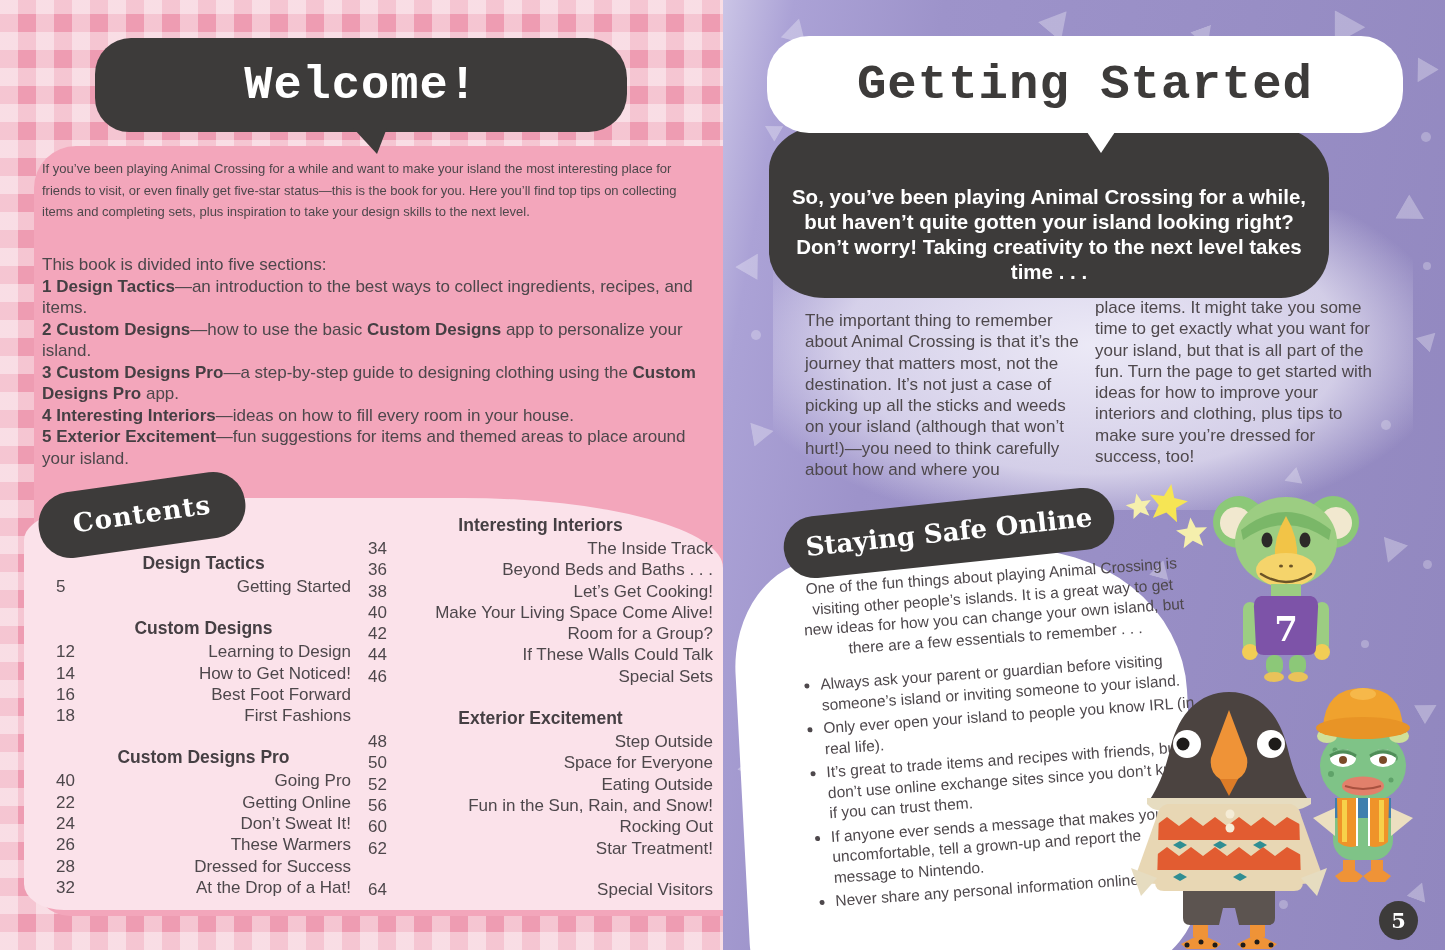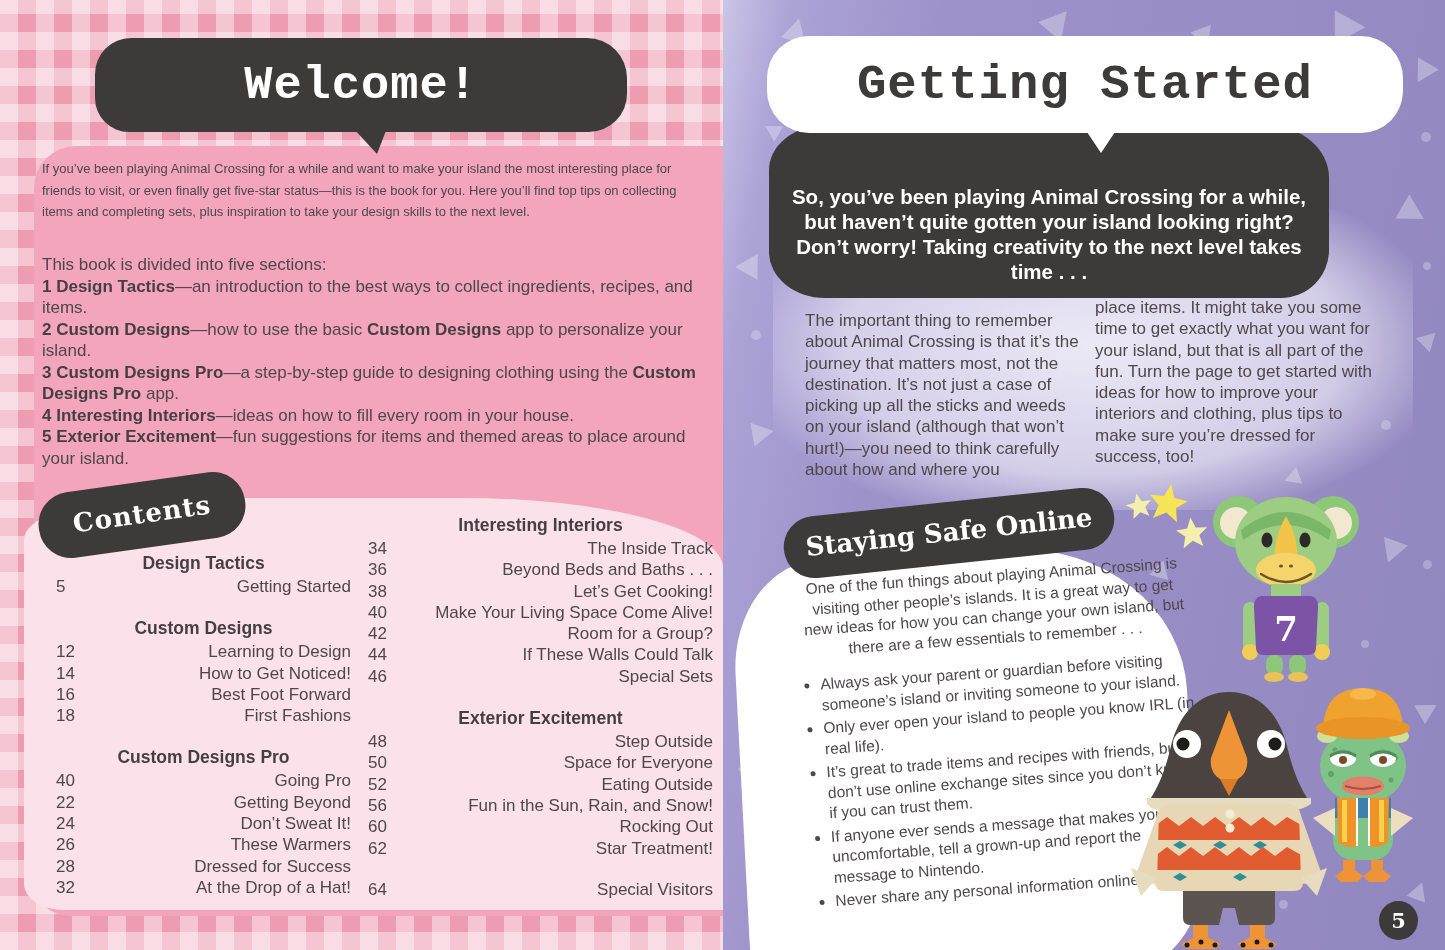--- a/index.html
+++ b/index.html
@@ -144,21 +144,21 @@
           </div>
         </div>
         <div class="toc-group">
           <div class="toc-header">Custom Designs Pro</div>
           <div class="toc-row">
             <span class="toc-num">40</span>
             <span class="toc-title">Going Pro</span>
           </div>
           <div class="toc-row">
             <span class="toc-num">22</span>
-            <span class="toc-title">Getting Beyond</span>
+            <span class="toc-title">Getting Online</span>
           </div>
           <div class="toc-row">
             <span class="toc-num">24</span>
             <span class="toc-title">Don’t Sweat It!</span>
           </div>
           <div class="toc-row">
             <span class="toc-num">26</span>
             <span class="toc-title">These Warmers</span>
           </div>
           <div class="toc-row">

